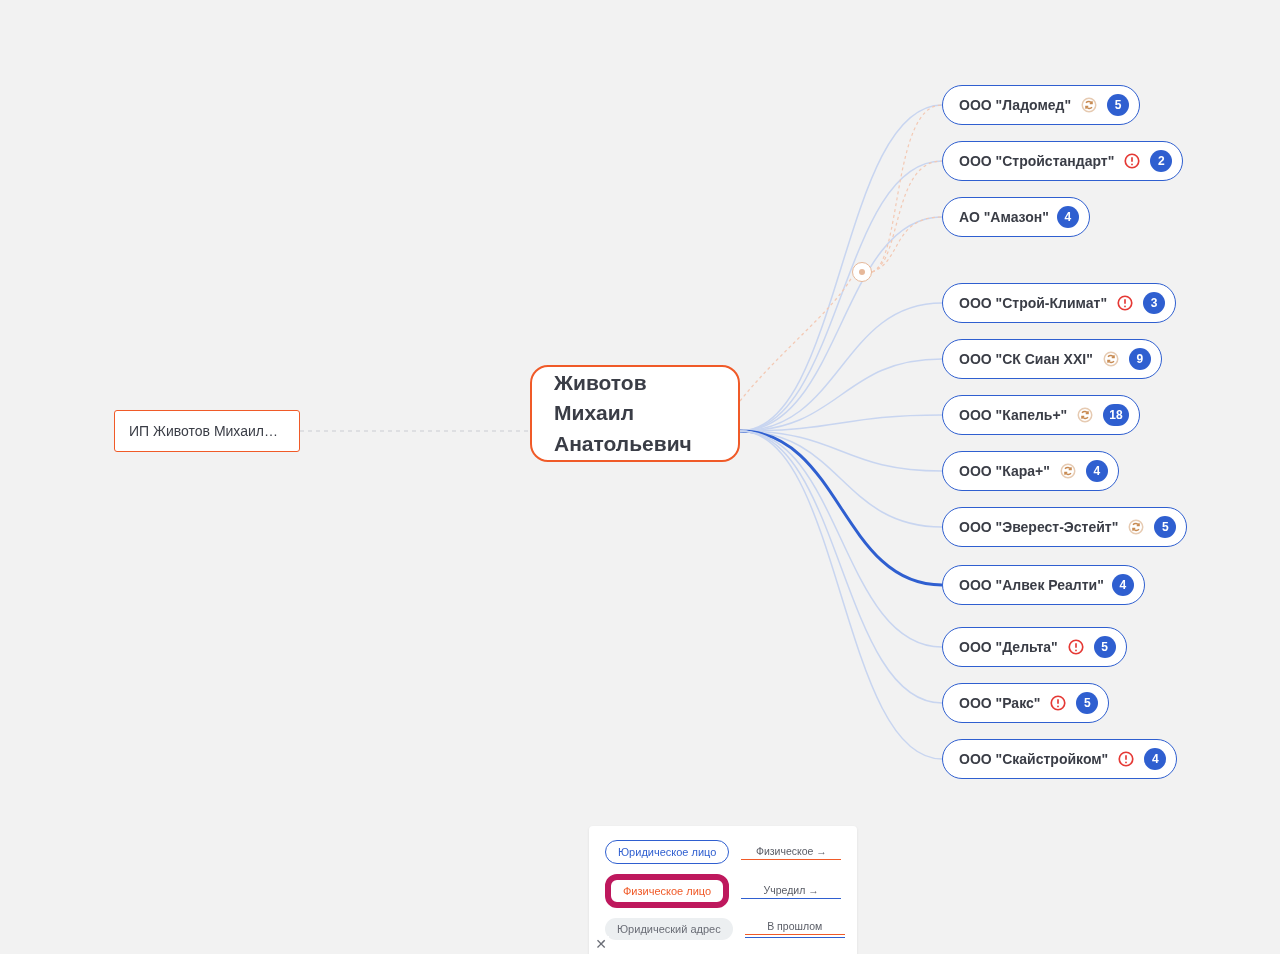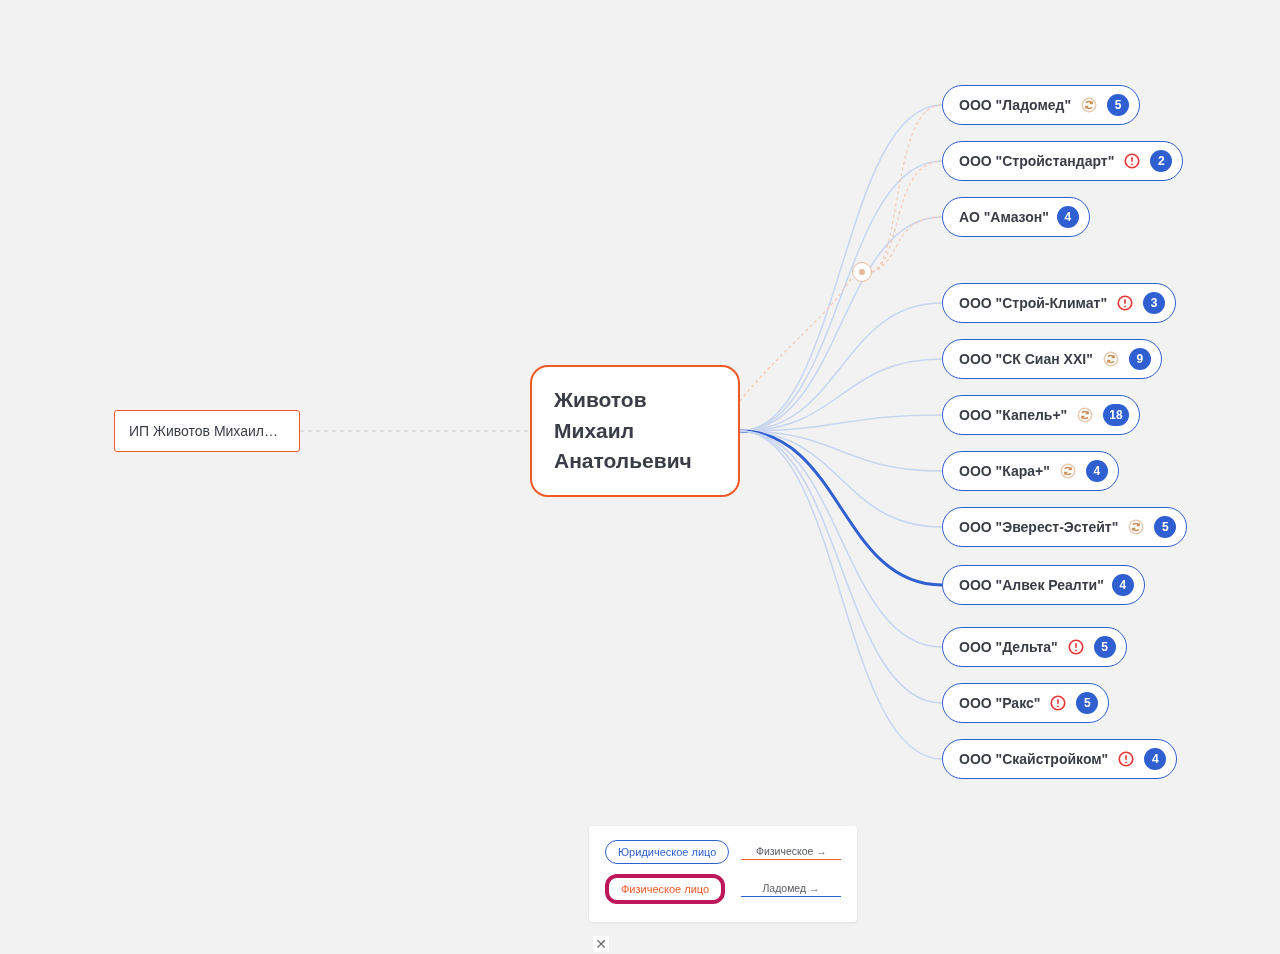--- a/index.html
+++ b/index.html
@@ -26,21 +26,21 @@
     position: absolute;
     background: #fff;
     display: flex;
     align-items: center;
     white-space: nowrap;
   }
   .center-node {
     left: 530px;
     top: 365px;
     width: 210px;
-    height: 132px;
+    height: 97px;
     border: 2px solid #f05a28;
     border-radius: 18px;
     padding: 18px 22px;
     font-size: 21px;
     font-weight: 600;
     color: #3a3d46;
     line-height: 1.45;
     white-space: normal;
   }
   .left-node {
@@ -115,32 +115,31 @@
     background: #fff;
     border-radius: 4px;
     box-shadow: 0 1px 3px rgba(0,0,0,0.08);
     padding: 14px 16px 8px;
     font-size: 11.5px;
     color: #5a5d66;
   }
   .legend-row {
     display: flex;
     align-items: center;
-    justify-content: space-between;
     margin-bottom: 10px;
     gap: 12px;
   }
   .legend-pill {
     border-radius: 12px;
     padding: 5px 12px;
     font-size: 11px;
     white-space: nowrap;
   }
   .pill-blue { border: 1px solid #2f5fd0; color: #2f5fd0; background:#fff;}
-  .pill-orange { border: 4px solid #be185d; color: #f05a28; background:#fff;}
+  .pill-orange { border: 6px solid #be185d; color: #f05a28; background:#fff;}
   .pill-gray { background: #eceff1; color: #6a6d76; }
   .legend-line {
     flex: 0 0 100px;
     text-align: center;
     position: relative;
   }
   .legend-line .txt { display:block; margin-bottom:2px; font-size:10.5px; color:#5a5d66;}
   .legend-line .ln { display:block; height:0; border-top-width:1.5px; border-top-style:solid; }
   .ln-orange { border-color:#f05a28; }
   .ln-blue { border-color:#2f5fd0; }
@@ -328,20 +327,28 @@
     <div class="legend-row">
       <span class="legend-pill pill-blue">Юридическое лицо</span>
       <span class="legend-line">
         <span class="txt">Физическое →</span>
         <span class="ln ln-orange"></span>
       </span>
     </div>
     <div class="legend-row">
       <span class="legend-pill pill-orange">Физическое лицо</span>
       <span class="legend-line">
-        <span class="txt">Ладомед →</span>
+        <span class="txt">Учредил →</span>
         <span class="ln ln-blue"></span>
+      </span>
+    </div>
+    <div class="legend-row">
+      <span class="legend-pill pill-gray">Юридический адрес</span>
+      <span class="legend-line">
+        <span class="txt">В прошлом</span>
+        <span class="ln ln-dashed-orange"></span>
+        <span class="ln ln-dashed-blue"></span>
       </span>
     </div>
   </div>
   <div class="legend-close">✕</div>
 
 </div>
 
 </body></html>

